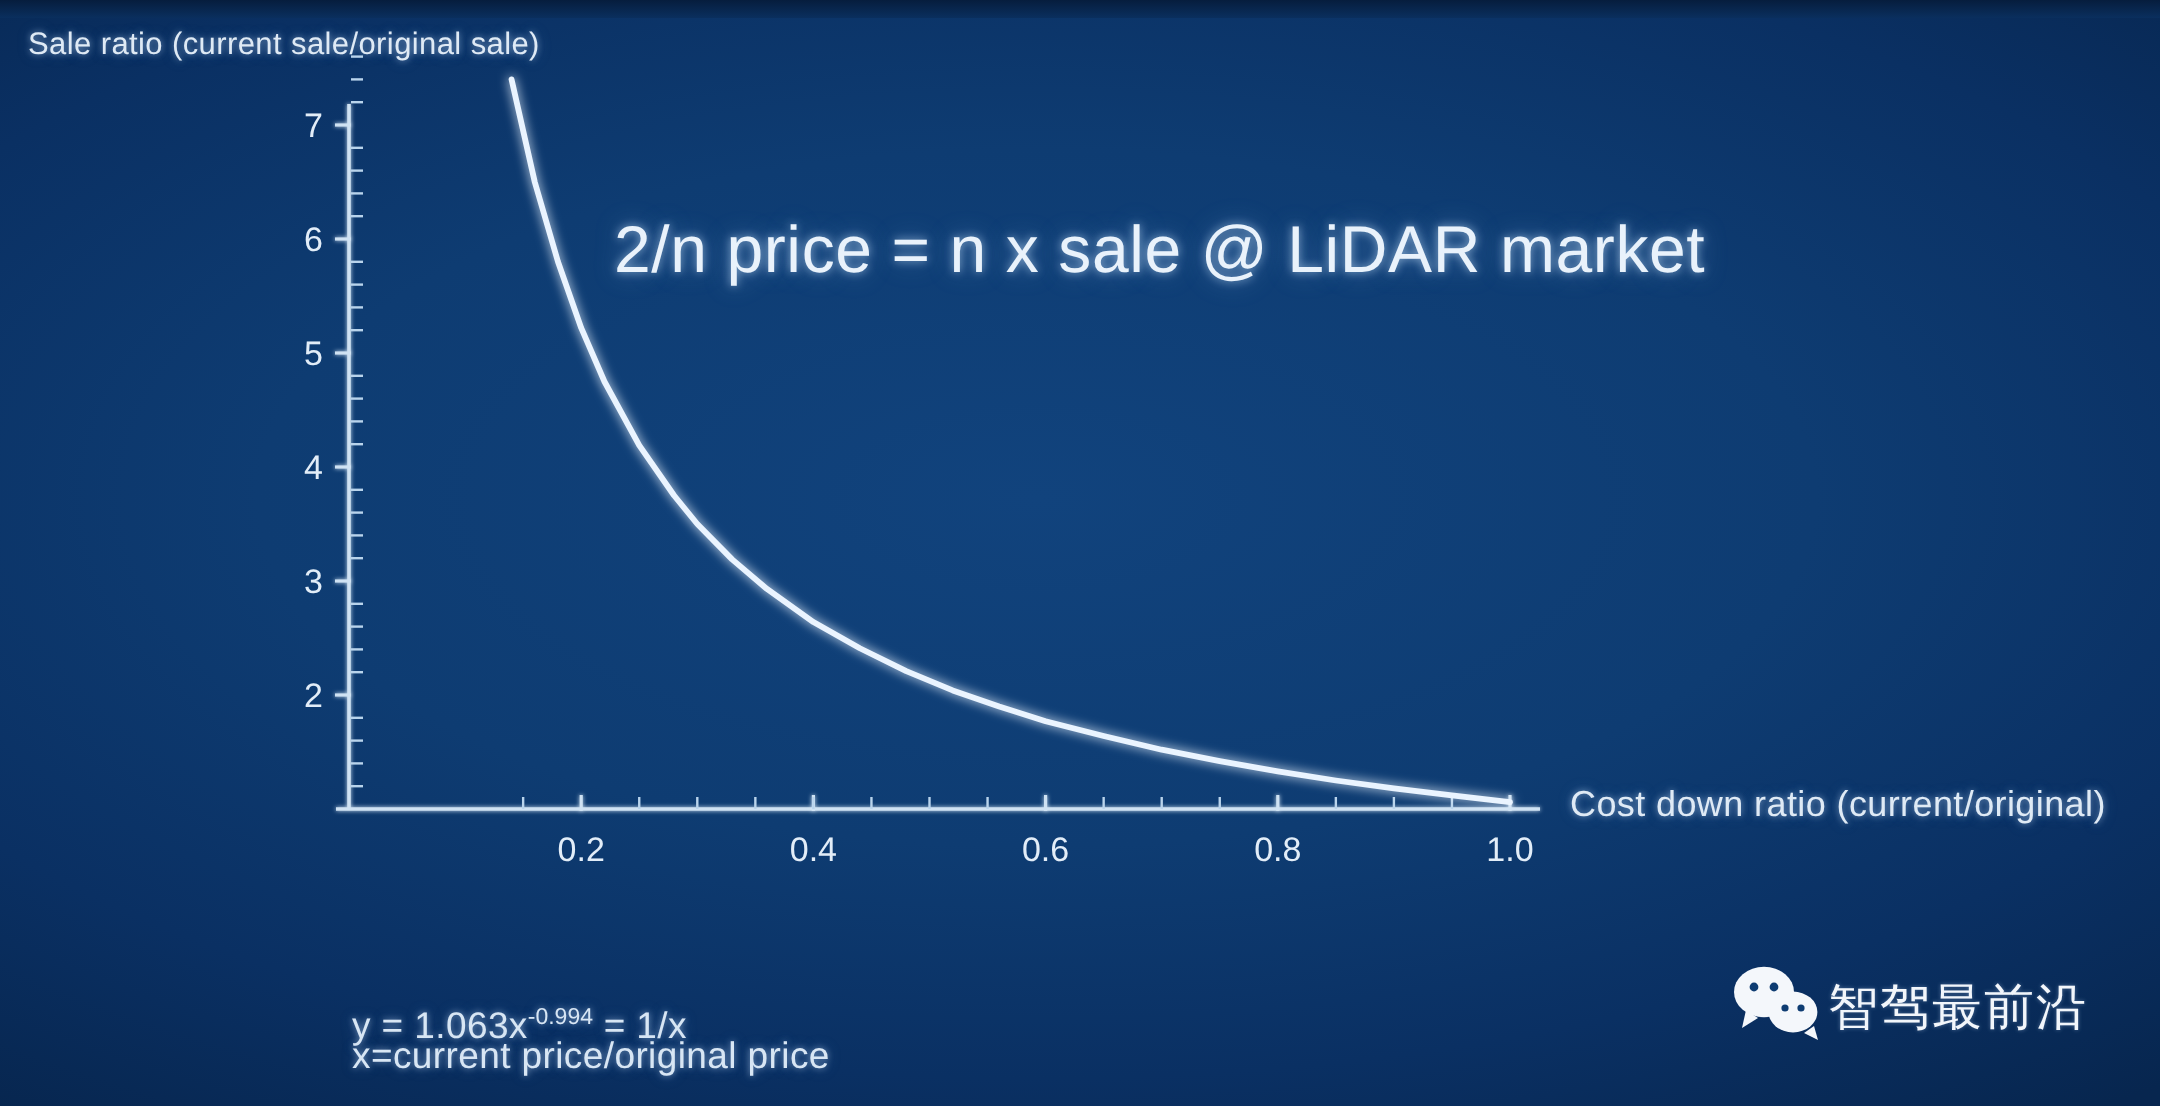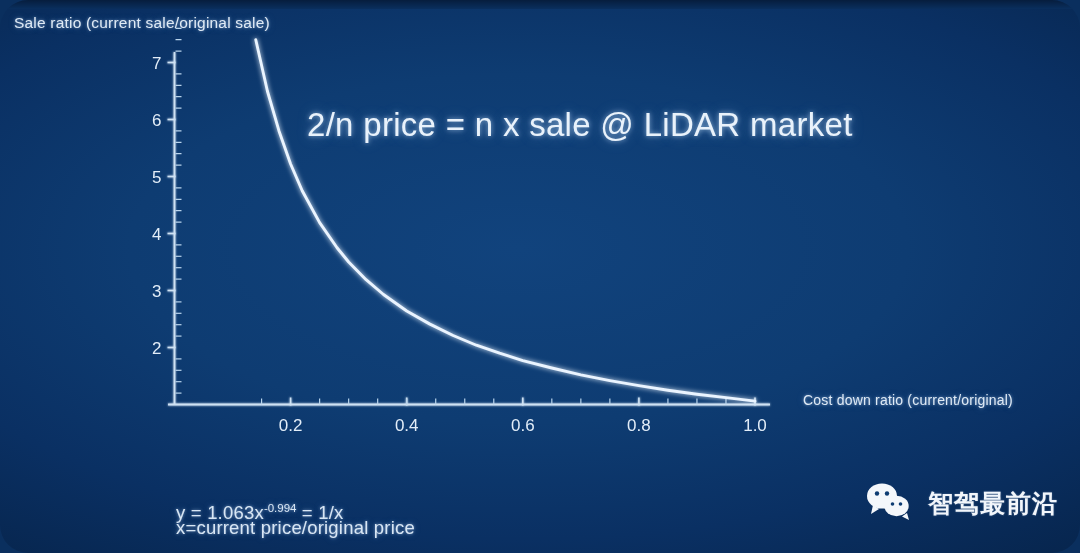--- a/index.html
+++ b/index.html
@@ -8,56 +8,55 @@
     background:#0a2f5e;
     font-family:"Liberation Sans", sans-serif;
     overflow:hidden;
   }
   #stage{
     position:relative;
     width:1080px;height:553px;
     background:
       radial-gradient(ellipse 80% 70% at 48% 45%, #11437d 0%, #0e3c72 45%, #0a3063 75%, #07264f 100%);
     overflow:hidden;
-    border-radius:28px;
   }
   #topband{
     position:absolute;left:0;top:0;width:1080px;height:9px;
     background:linear-gradient(180deg,#061d3d 0%, #0a2f5e 100%);
   }
   .txt{
     position:absolute;
     color:#dfeaf5;
     text-shadow:0 0 3px rgba(200,225,255,.55), 0 0 7px rgba(120,170,225,.35);
     white-space:nowrap;
     letter-spacing:.2px;
   }
   #ylabel{left:14px;top:14px;font-size:15.5px;}
-  #xlabel{left:785px;top:392px;font-size:14px;margin-left:18px;}
+  #xlabel{left:785px;top:392px;font-size:18px;}
   #headline{
     left:307px;top:106px;font-size:33px;
     color:#e9f2fb;
     text-shadow:0 0 5px rgba(205,230,255,.65), 0 0 13px rgba(130,180,235,.45);
     letter-spacing:.3px;
   }
   .eqline{left:176px;font-size:18.5px;color:#d8e6f4;}
   #eq1{top:461px;margin-top:41px;}
   #eq2{top:489px;}
   #eq3{top:517px;text-align:right;}
   #eq1 sup{font-size:11.5px;letter-spacing:0;}
   svg#plot{position:absolute;left:0;top:0;}
   .tick-lbl{
     fill:#e2edf8;
     font-family:"Liberation Sans", sans-serif;
     font-size:17px;
     paint-order:stroke;
   }
   #wm{
     position:absolute;left:866px;top:481px;
-    display:flex;align-items:center;gap:16px;font-weight:bold;
+    display:flex;align-items:center;gap:2px;
   }
   #wm .wm-text{
     font-size:25px;color:#f2f6fb;
     font-family:"DejaVu Sans", sans-serif;
     letter-spacing:1px;
     text-shadow:0 0 2px rgba(190,215,245,.4);
   }
 </style>
 </head>
 <body>

